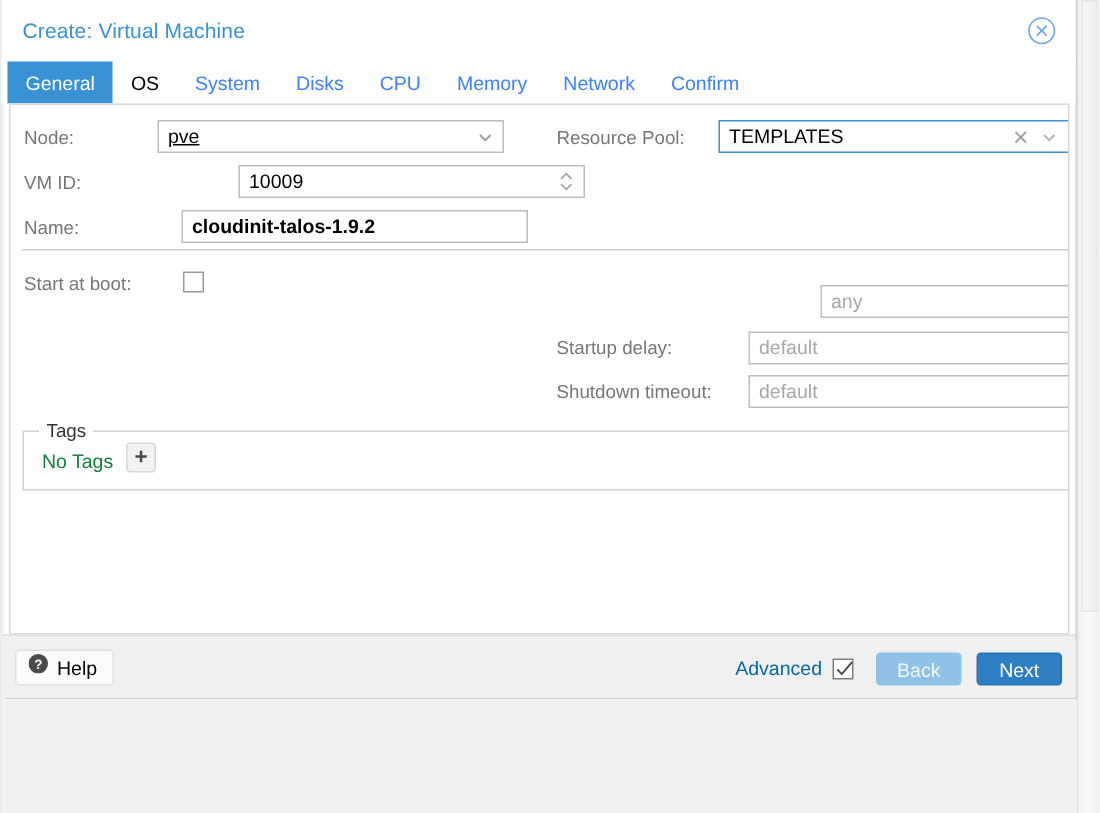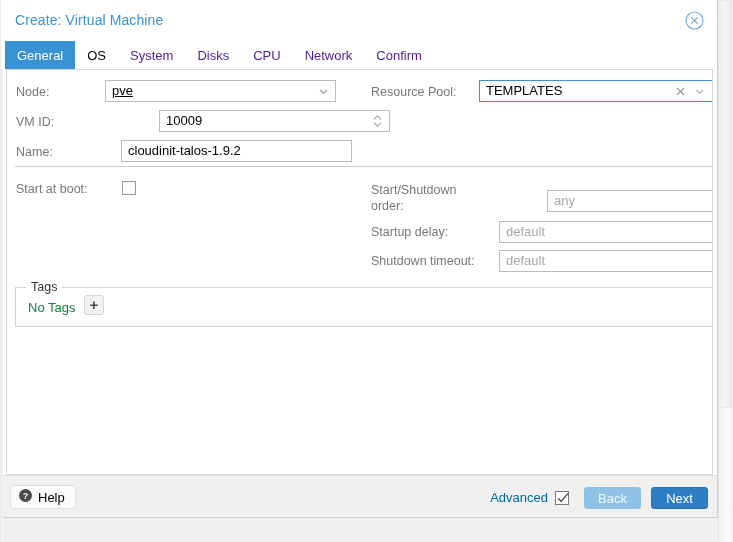--- a/index.html
+++ b/index.html
@@ -9,21 +9,21 @@
     overflow: hidden;
     background: #f0f0f0;
     font-family: "Liberation Sans", sans-serif;
     -webkit-font-smoothing: antialiased;
   }
 
   
   #window {
     position: absolute;
     left: 0; top: 0;
-    width: 718px; height: 518px;
+    width: 718px; height: 466px;
     background: #ffffff;
     border-left: 1px solid #cfcfcf;
     border-right: 1px solid #cfcfcf;
     border-bottom: 1px solid #cfcfcf;
     display: flex;
     flex-direction: column;
   }
   #window::before{
     content:"";
     position:absolute;
@@ -63,21 +63,21 @@
     background: #ffffff;
     display: flex;
     align-items: stretch;
   }
   .tab {
     font-size: 13px;
     padding: 0 12px;
     display: flex;
     align-items: center;
     justify-content: center;
-    color: #4c1d95;
+    color: #3b82f6;
     cursor: pointer;
     white-space: nowrap;
   }
   .tab.enabled { color: #000000; }
   .tab.active {
     background: #3892d4;
     color: #ffffff;
   }
 
   
@@ -276,20 +276,21 @@
       </svg>
     </div>
   </div>
 
   <div id="tabbar">
     <div class="tab active">General</div>
     <div class="tab enabled">OS</div>
     <div class="tab">System</div>
     <div class="tab">Disks</div>
     <div class="tab">CPU</div>
+    <div class="tab">Memory</div>
     <div class="tab">Network</div>
     <div class="tab">Confirm</div>
   </div>
 
   <div id="content">
 
     <div class="lbl" style="position:absolute;left:9px;top:15px;">Node:</div>
     <div class="field" style="left:98px;top:10px;width:231px;text-decoration:underline;">
       <span>pve</span>
       <span class="trig" style="right:2px;top:0;">
@@ -304,21 +305,21 @@
       <span>10009</span>
       <span class="trig" style="right:2px;top:0;">
         <svg width="11" height="16" viewBox="0 0 11 16">
           <path d="M2 6.3 L5.5 2.8 L9 6.3" fill="none" stroke="#a5a5a5" stroke-width="1.2"></path>
           <path d="M2 9.7 L5.5 13.2 L9 9.7" fill="none" stroke="#a5a5a5" stroke-width="1.2"></path>
         </svg>
       </span>
     </div>
 
     <div class="lbl" style="position:absolute;left:9px;top:75px;">Name:</div>
-    <div class="field" style="left:114px;top:70px;width:231px;">
+    <div class="field" style="left:114px;top:70px;width:231px;font-weight:bold;">
       <span>cloudinit-talos-1.9.2</span>
     </div>
 
     <div class="lbl" style="position:absolute;left:364px;top:15px;">Resource Pool:</div>
     <div class="field focused" style="left:472px;top:10px;width:234px;">
       <span>TEMPLATES</span>
       <span class="trig" style="right:22px;top:0;">
         <svg width="11" height="11" viewBox="0 0 11 11">
           <line x1="2" y1="2" x2="9" y2="9" stroke="#9e9e9e" stroke-width="1.2"></line>
           <line x1="9" y1="2" x2="2" y2="9" stroke="#9e9e9e" stroke-width="1.2"></line>
@@ -329,21 +330,20 @@
           <path d="M2 4 L5.5 7.5 L9 4" fill="none" stroke="#b4b4b4" stroke-width="1.2"></path>
         </svg>
       </span>
     </div>
 
     <div id="separator"></div>
 
     <div class="lbl" style="position:absolute;left:9px;top:112px;">Start at boot:</div>
     <div class="cbox" style="left:115px;top:111px;"></div>
 
-    <div class="lbl" style="position:absolute;left:364px;top:112px;width:105px;line-height:16px;white-space:normal;">Start/Shutdown order:</div>
     <div class="field" style="left:492px;top:120px;width:214px;margin-left:48px;">
       <span class="ph">any</span>
     </div>
 
     <div class="lbl" style="position:absolute;left:364px;top:155px;">Startup delay:</div>
     <div class="field" style="left:492px;top:151px;width:214px;">
       <span class="ph">default</span>
     </div>
 
     <div class="lbl" style="position:absolute;left:364px;top:184px;">Shutdown timeout:</div>

